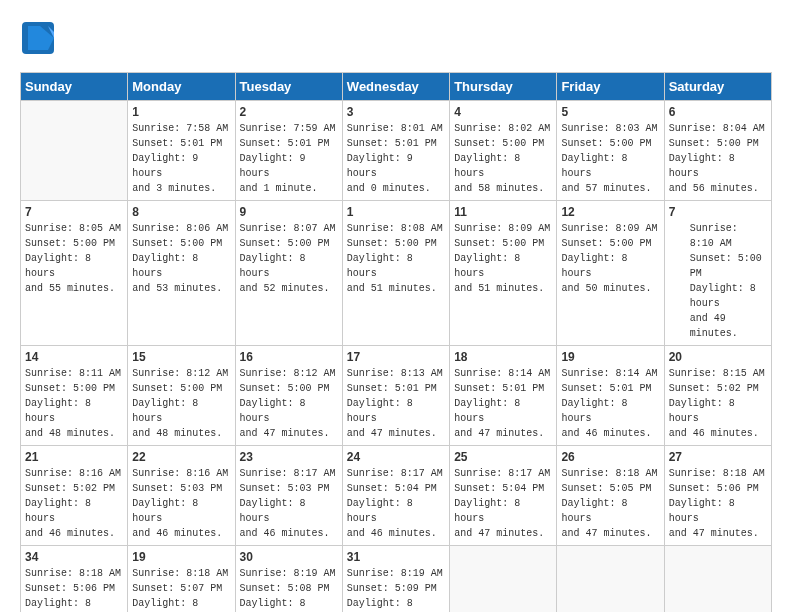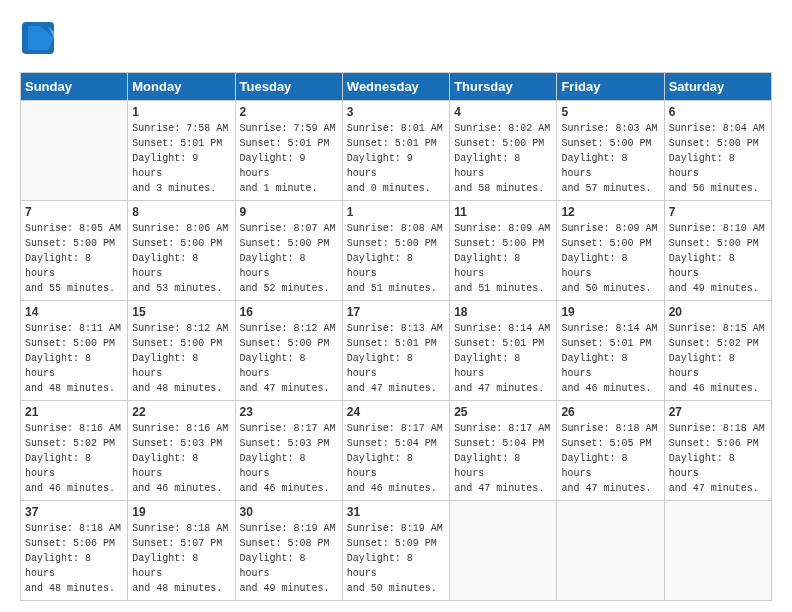--- a/index.html
+++ b/index.html
@@ -200,21 +200,21 @@
         </td>
         <td>
           <div class="day-number">12</div>
           <div class="day-info" style="white-space: pre-line;">Sunrise: 8:09 AM
 Sunset: 5:00 PM
 Daylight: 8 hours
 and 50 minutes.</div>
         </td>
         <td>
           <div class="day-number">7</div>
-          <div class="day-info" style="white-space: pre-line;">Sunrise: 8:10 AM
+          <div class="day-info" style="white-space: pre-line; margin-left: 21px;">Sunrise: 8:10 AM
 Sunset: 5:00 PM
 Daylight: 8 hours
 and 49 minutes.</div>
         </td>
       </tr>
       <tr>
         <td>
           <div class="day-number">14</div>
           <div class="day-info" style="white-space: pre-line;">Sunrise: 8:11 AM
 Sunset: 5:00 PM
@@ -310,21 +310,21 @@
         <td>
           <div class="day-number">27</div>
           <div class="day-info" style="white-space: pre-line;">Sunrise: 8:18 AM
 Sunset: 5:06 PM
 Daylight: 8 hours
 and 47 minutes.</div>
         </td>
       </tr>
       <tr>
         <td>
-          <div class="day-number">37</div>
+          <div class="day-number">34</div>
           <div class="day-info" style="white-space: pre-line;">Sunrise: 8:18 AM
 Sunset: 5:06 PM
 Daylight: 8 hours
 and 48 minutes.</div>
         </td>
         <td>
           <div class="day-number">19</div>
           <div class="day-info" style="white-space: pre-line;">Sunrise: 8:18 AM
 Sunset: 5:07 PM
 Daylight: 8 hours

